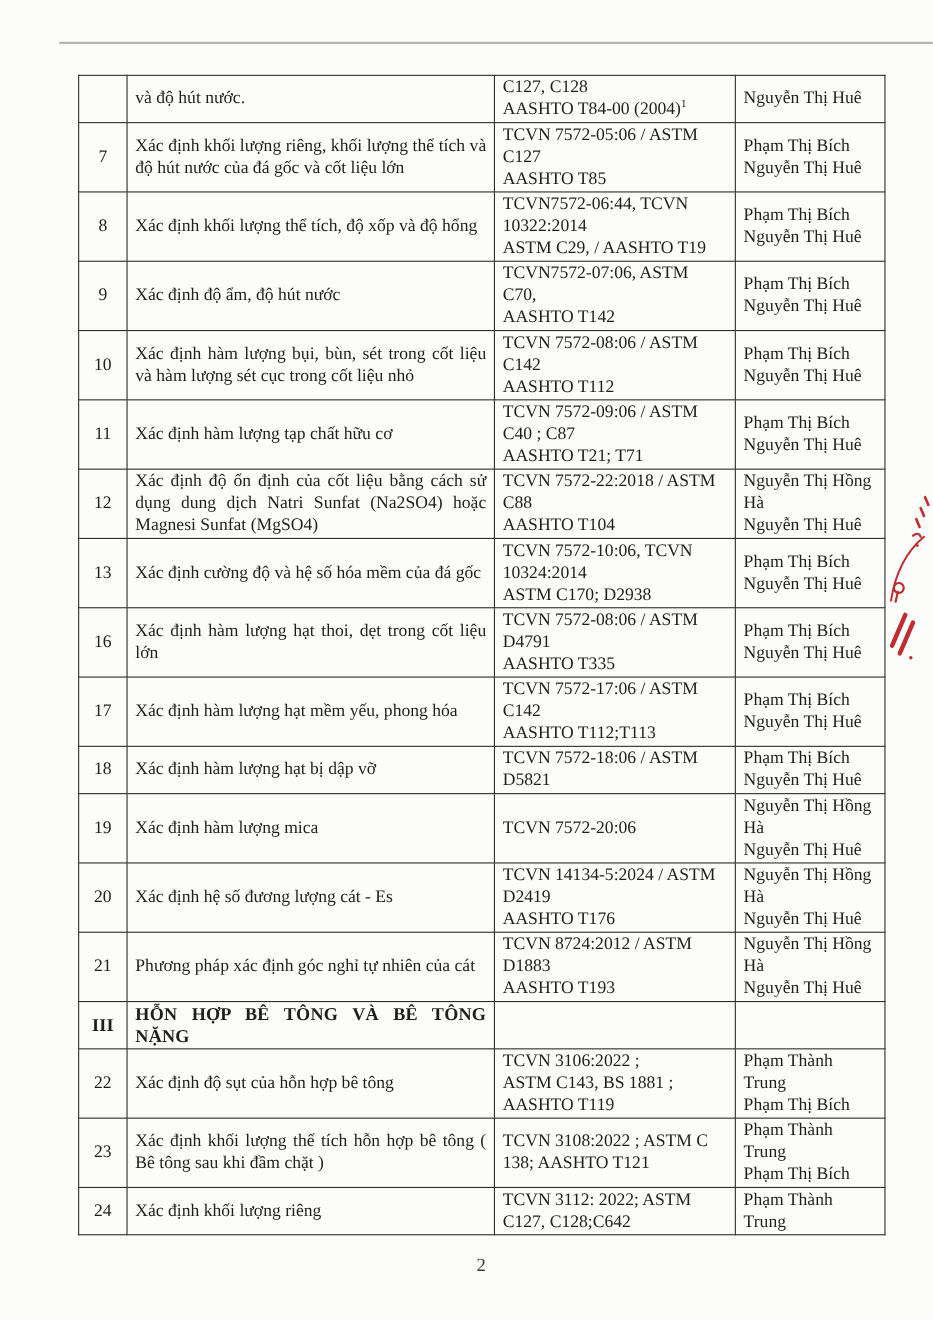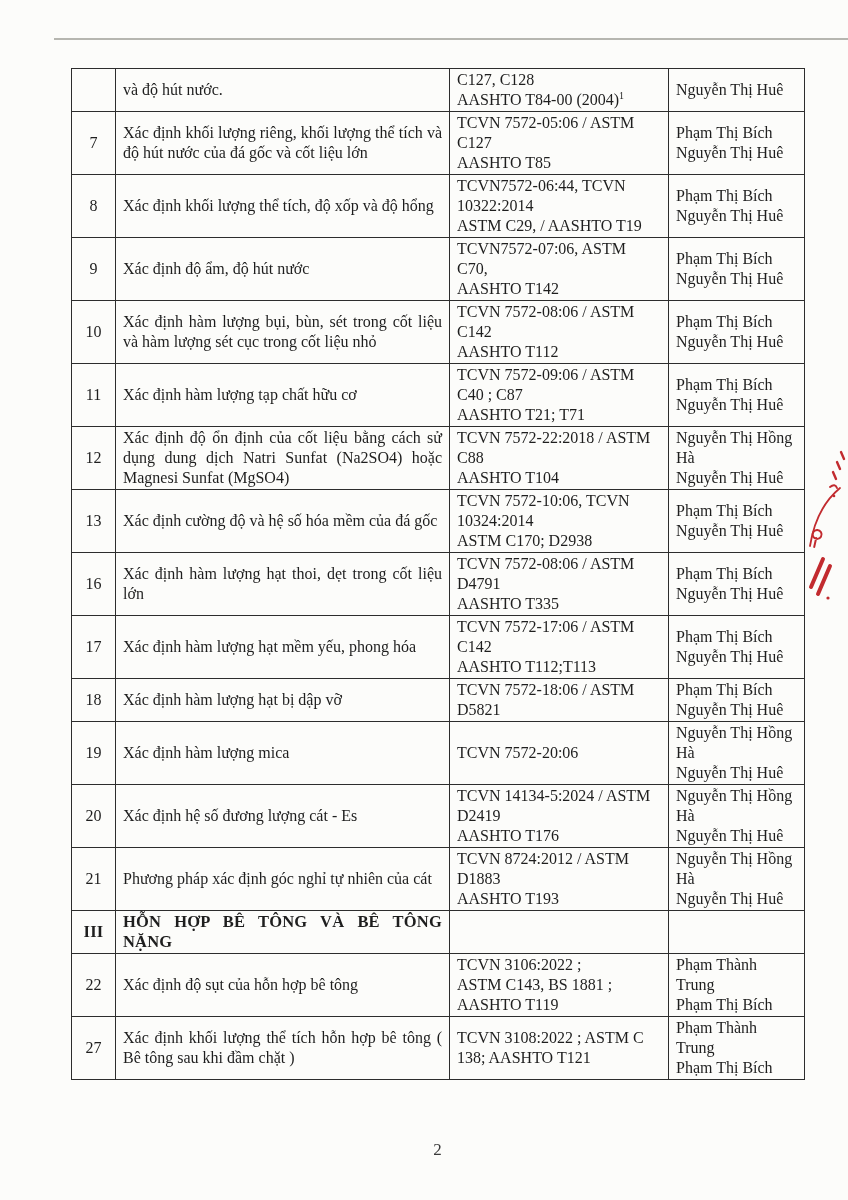--- a/index.html
+++ b/index.html
@@ -279,29 +279,40 @@
           <span class="std-line">TCVN 3106:2022 ;</span>
           <span class="std-line">ASTM C143, BS 1881 ;</span>
           <span class="std-line">AASHTO T119</span>
         </td>
     <td class="cell-names">
           <span class="name-line">Phạm Thành Trung</span>
           <span class="name-line">Phạm Thị Bích</span>
         </td>
   </tr>
       <tr>
-    <td class="cell-no">27</td>
+    <td class="cell-no">23</td>
     <td class="cell-desc">Xác định khối lượng thể tích hỗn hợp bê tông ( Bê tông sau khi đầm chặt )</td>
     <td class="cell-std">
           <span class="std-line">TCVN 3108:2022 ; ASTM C</span>
           <span class="std-line">138; AASHTO T121</span>
         </td>
     <td class="cell-names">
           <span class="name-line">Phạm Thành Trung</span>
           <span class="name-line">Phạm Thị Bích</span>
+        </td>
+  </tr>
+      <tr>
+    <td class="cell-no">24</td>
+    <td class="cell-desc">Xác định khối lượng riêng</td>
+    <td class="cell-std">
+          <span class="std-line">TCVN 3112: 2022; ASTM</span>
+          <span class="std-line">C127, C128;C642</span>
+        </td>
+    <td class="cell-names">
+          <span class="name-line">Phạm Thành Trung</span>
         </td>
   </tr>
     </tbody>
 </table>
 
 <svg class="red-note" viewBox="0 0 44 175" fill="none" stroke="#c22b2f" stroke-linecap="round">
   <path d="M37 6 l3 7" stroke-width="2.4"></path>
   <path d="M33 16 l3 7" stroke-width="2.4"></path>
   <path d="M29 26 l3 7" stroke-width="2.4"></path>
   <path d="M26 41 q5 -4 7 1" stroke-width="2"></path>

